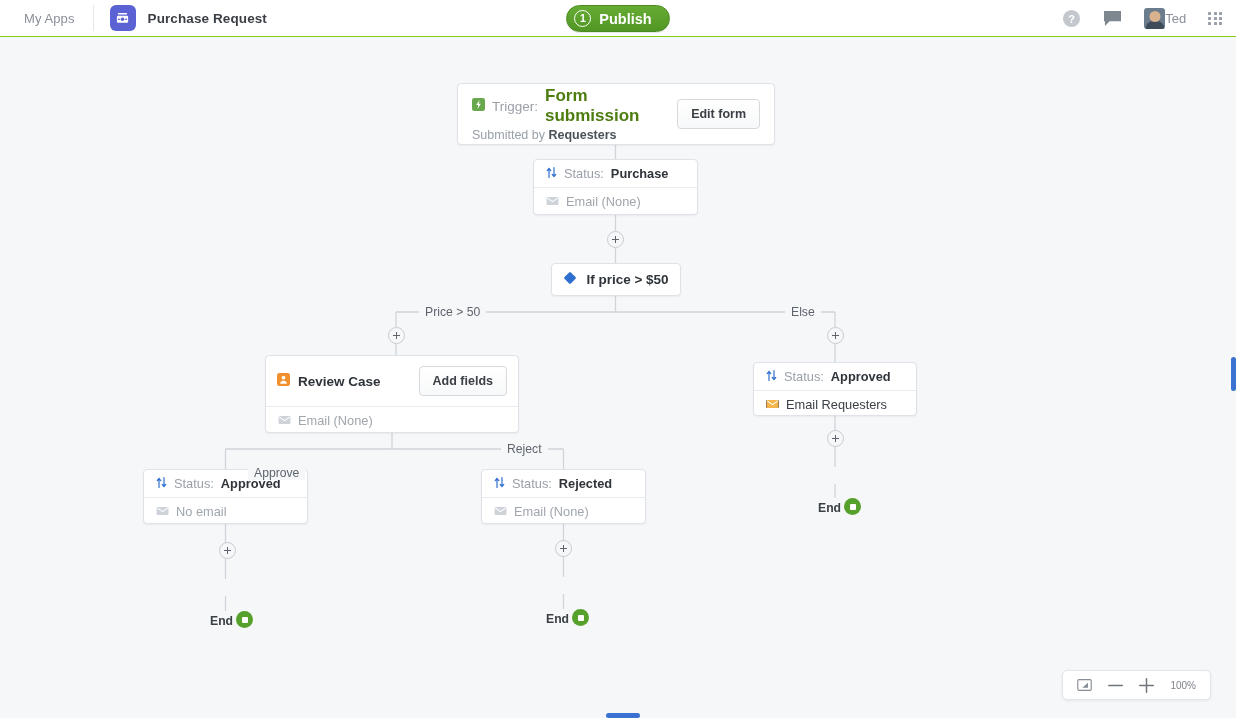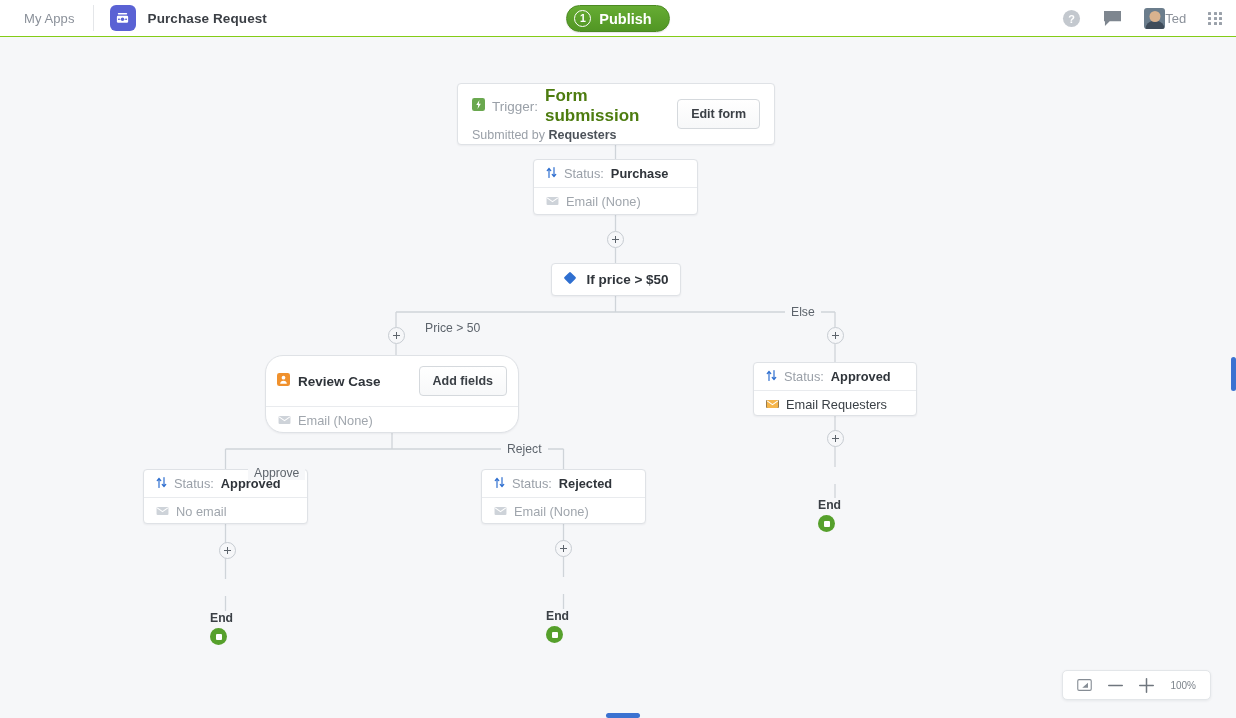--- a/index.html
+++ b/index.html
@@ -143,21 +143,21 @@
   .erow.active { color: #3a4046; }
 
   
   .n-cond {
     left: 551px; top: 226px; width: 130px; height: 33px;
     display: flex; align-items: center; justify-content: center; gap: 9px;
     font-size: 13.5px; font-weight: 700; color: #2f343a;
   }
 
   
-  .n-review { left: 265px; top: 318px; width: 254px; height: 78px; border-radius: 18px; }
+  .n-review { left: 265px; top: 318px; width: 254px; height: 78px; }
   .review-top { display: flex; align-items: center; justify-content: space-between; padding: 0 11px; height: 50px; }
   .review-l1 { display: flex; align-items: center; gap: 8px; }
   .review-title { font-size: 13.5px; font-weight: 700; color: #2f343a; }
   .review-l2 { font-size: 12.3px; color: #9aa0a8; margin-top: 2px; }
   .review-l2 b { color: #4c5259; font-weight: 700; }
   .review-bottom { height: 27px; display: flex; align-items: center; gap: 7px; padding: 0 12px; font-size: 12.8px; color: #a0a6ad; }
 
   
   .plus {
     position: absolute; width: 17px; height: 17px;
@@ -173,22 +173,22 @@
   .plus::after  { width: 1.4px; height: 7px; }
 
   
   .elabel {
     position: absolute; font-size: 12.2px; color: #5d646c;
     background: #f6f7f9; padding: 0 6px; z-index: 5; white-space: nowrap;
   }
 
   
   .endmark {
-    position: absolute; display: flex; flex-direction: column;
-    align-items: flex-start; gap: 3px; z-index: 6;
+    position: absolute; display: flex; flex-direction: row;
+    align-items: flex-end; gap: 3px; z-index: 6;
   }
   .end-text { font-size: 12.2px; font-weight: 700; color: #3b4046; }
   .end-dot {
     width: 17px; height: 17px; border-radius: 50%;
     background: #56a02c;
     display: flex; align-items: center; justify-content: center;
   }
   .end-dot i { width: 6px; height: 6px; background: #fff; border-radius: 1px; display: block; }
 
   
@@ -309,21 +309,21 @@
     </g>
   </svg>
 
   <div class="plus" style="left:607px; top:194px;"></div>
   <div class="plus" style="left:388px; top:290px;"></div>
   <div class="plus" style="left:827px; top:290px;"></div>
   <div class="plus" style="left:219px; top:505px;"></div>
   <div class="plus" style="left:555px; top:503px;"></div>
   <div class="plus" style="left:827px; top:393px;"></div>
 
-  <div class="elabel" style="left:419px; top:284px;">Price &gt; 50</div>
+  <div class="elabel" style="left:419px; top:268px;">Price &gt; 50</div>
   <div class="elabel" style="left:785px; top:268px;">Else</div>
   <div class="elabel" style="left:248px; top:429px;">Approve</div>
   <div class="elabel" style="left:501px; top:405px;">Reject</div>
 
   <div class="node n-trigger">
     <div class="trigger-inner">
       <div class="trigger-lines">
         <div class="trigger-l1">
           <span>
             <svg width="13" height="13" viewBox="0 0 14 14" aria-hidden="true">

